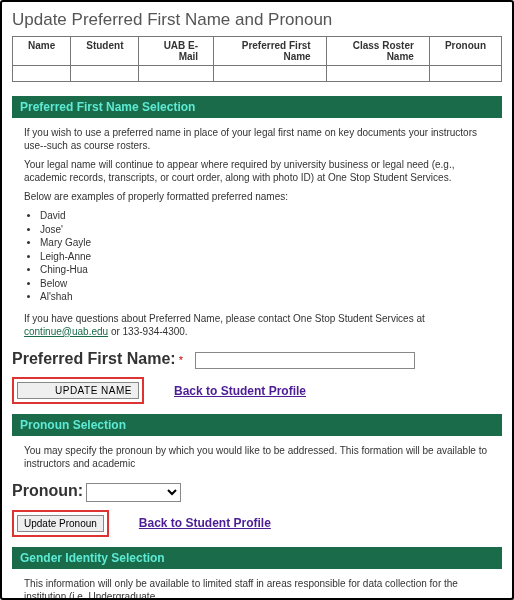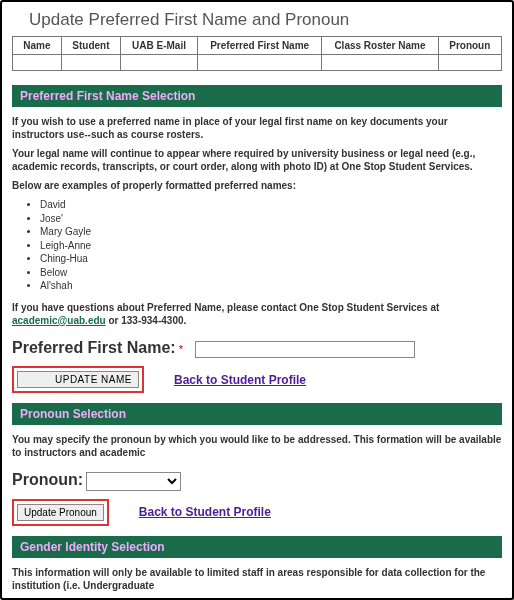--- a/index.html
+++ b/index.html
@@ -21,48 +21,48 @@
     background: #fff;
     position: relative;
   }
   .inner {
     padding: 8px 10px 8px 10px;
   }
   h1.page-title {
     font-size: 17px;
     font-weight: normal;
     color: #555;
-    margin: 0 0 6px 17px;
+    margin: 0 0 6px 0;
   }
   table.data-table {
     border-collapse: collapse;
     width: 100%;
     margin-bottom: 14px;
   }
   table.data-table th, table.data-table td {
     border: 1px solid #777;
-    padding: 3px 9px;
+    padding: 3px 15px;
     font-size: 10px;
-    text-align: center;
+    text-align: right;
     vertical-align: top;
   }
   table.data-table th {
     background: #fff;
     font-weight: bold;
   }
   table.data-table td { height: 16px; }
   .section-header {
     background: #1a6b4a;
-    color: #f0abfc;
+    color: #5eead4;
     font-size: 12px;
     font-weight: bold;
     padding: 4px 8px;
     margin: 4px 0 8px 0;
   }
-  p { margin: 6px 0; font-size: 10px; line-height: 1.3; font-weight: bold; }
+  p { margin: 6px 12px; font-size: 10px; line-height: 1.3; }
   ul.examples {
     margin: 4px 0 8px 28px;
     padding: 0;
     font-size: 10px;
   }
   ul.examples li { margin: 0; line-height: 1.35; }
   a.link { color: #4c1d95; font-weight: bold; text-decoration: underline; font-size: 12px; }
   a.inline-link { color: #1a6b4a; text-decoration: underline; }
   .field-row { margin: 12px 0 8px 0; }
   .field-label { font-weight: bold; font-size: 16px; }
@@ -146,21 +146,21 @@
       <li>David</li>
       <li>Jose'</li>
       <li>Mary Gayle</li>
       <li>Leigh-Anne</li>
       <li>Ching-Hua</li>
       <li>Below</li>
       <li>Al'shah</li>
     </ul>
 
     <p>
-      <span>If you have questions about Preferred Name, please contact One Stop Student Services at </span><a class="inline-link">academic@uab.edu</a><span> or 133-934-4300.</span>
+      <span>If you have questions about Preferred Name, please contact One Stop Student Services at </span><a class="inline-link">continue@uab.edu</a><span> or 133-934-4300.</span>
     </p>
 
     <div class="field-row">
       <span class="field-label">Preferred First Name:</span>
       <span class="req">*</span>
       &nbsp;&nbsp;
       <input type="text" class="txt" style="width: 220px;">
     </div>
 
     <div class="btn-row">

